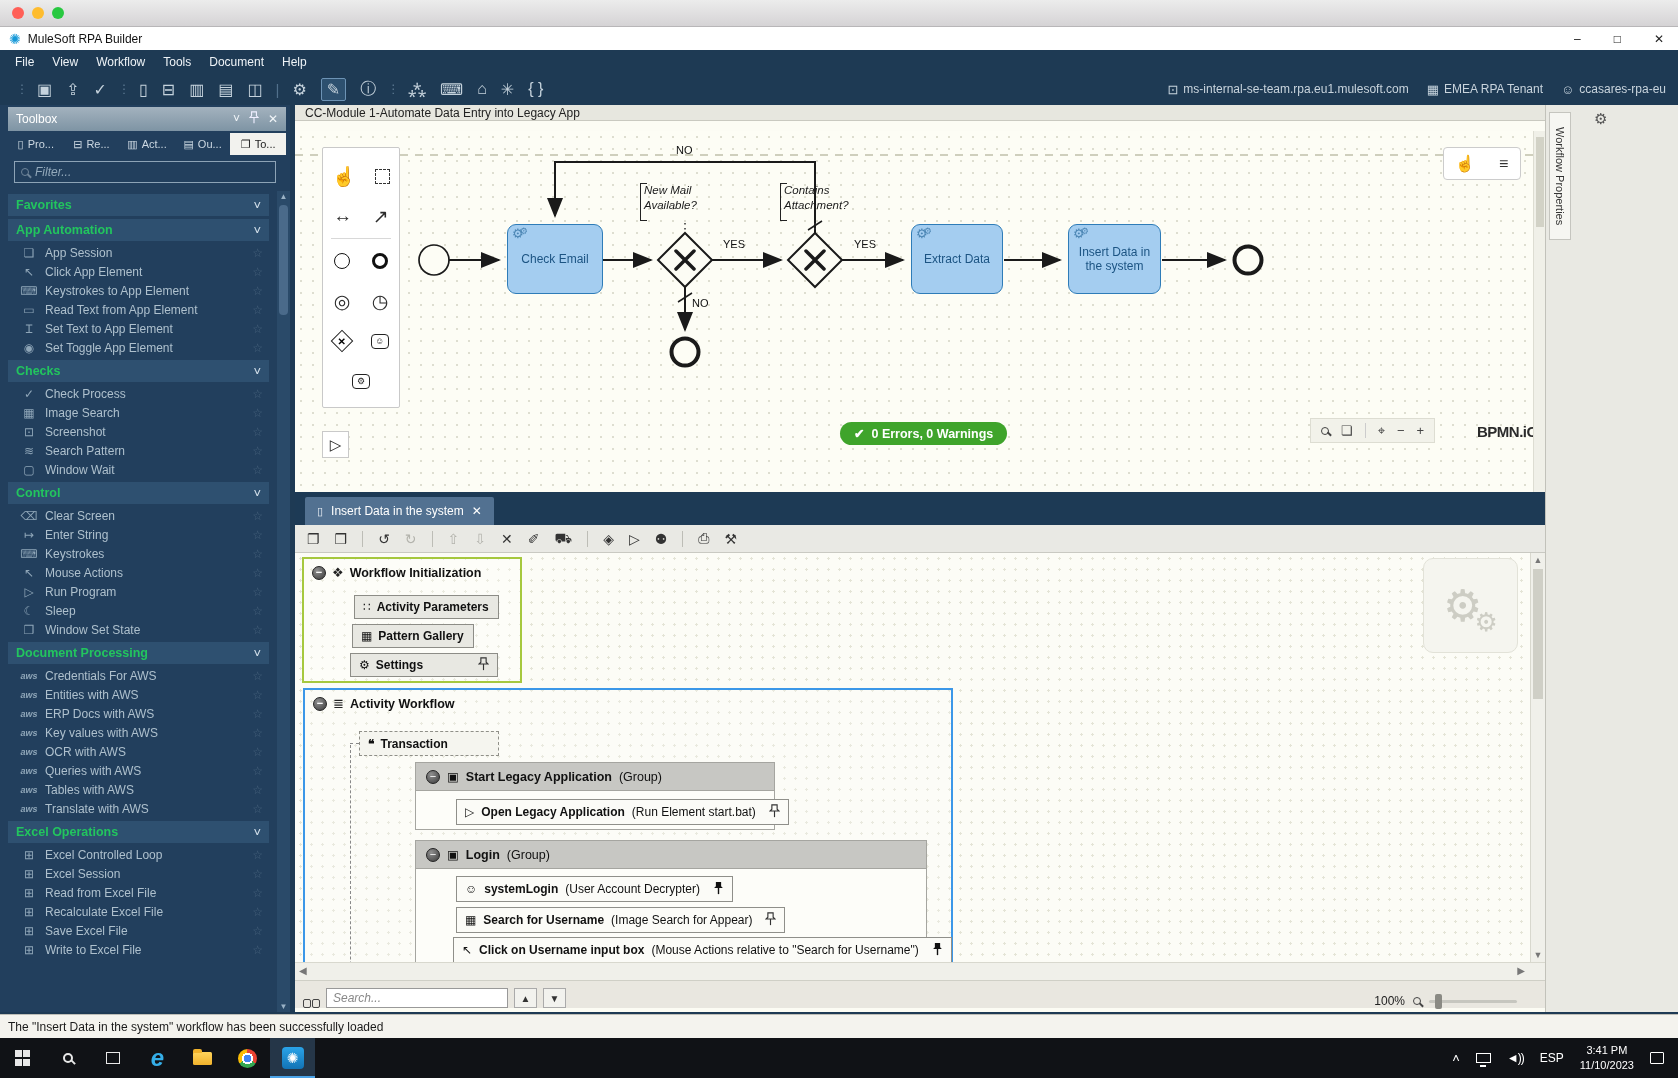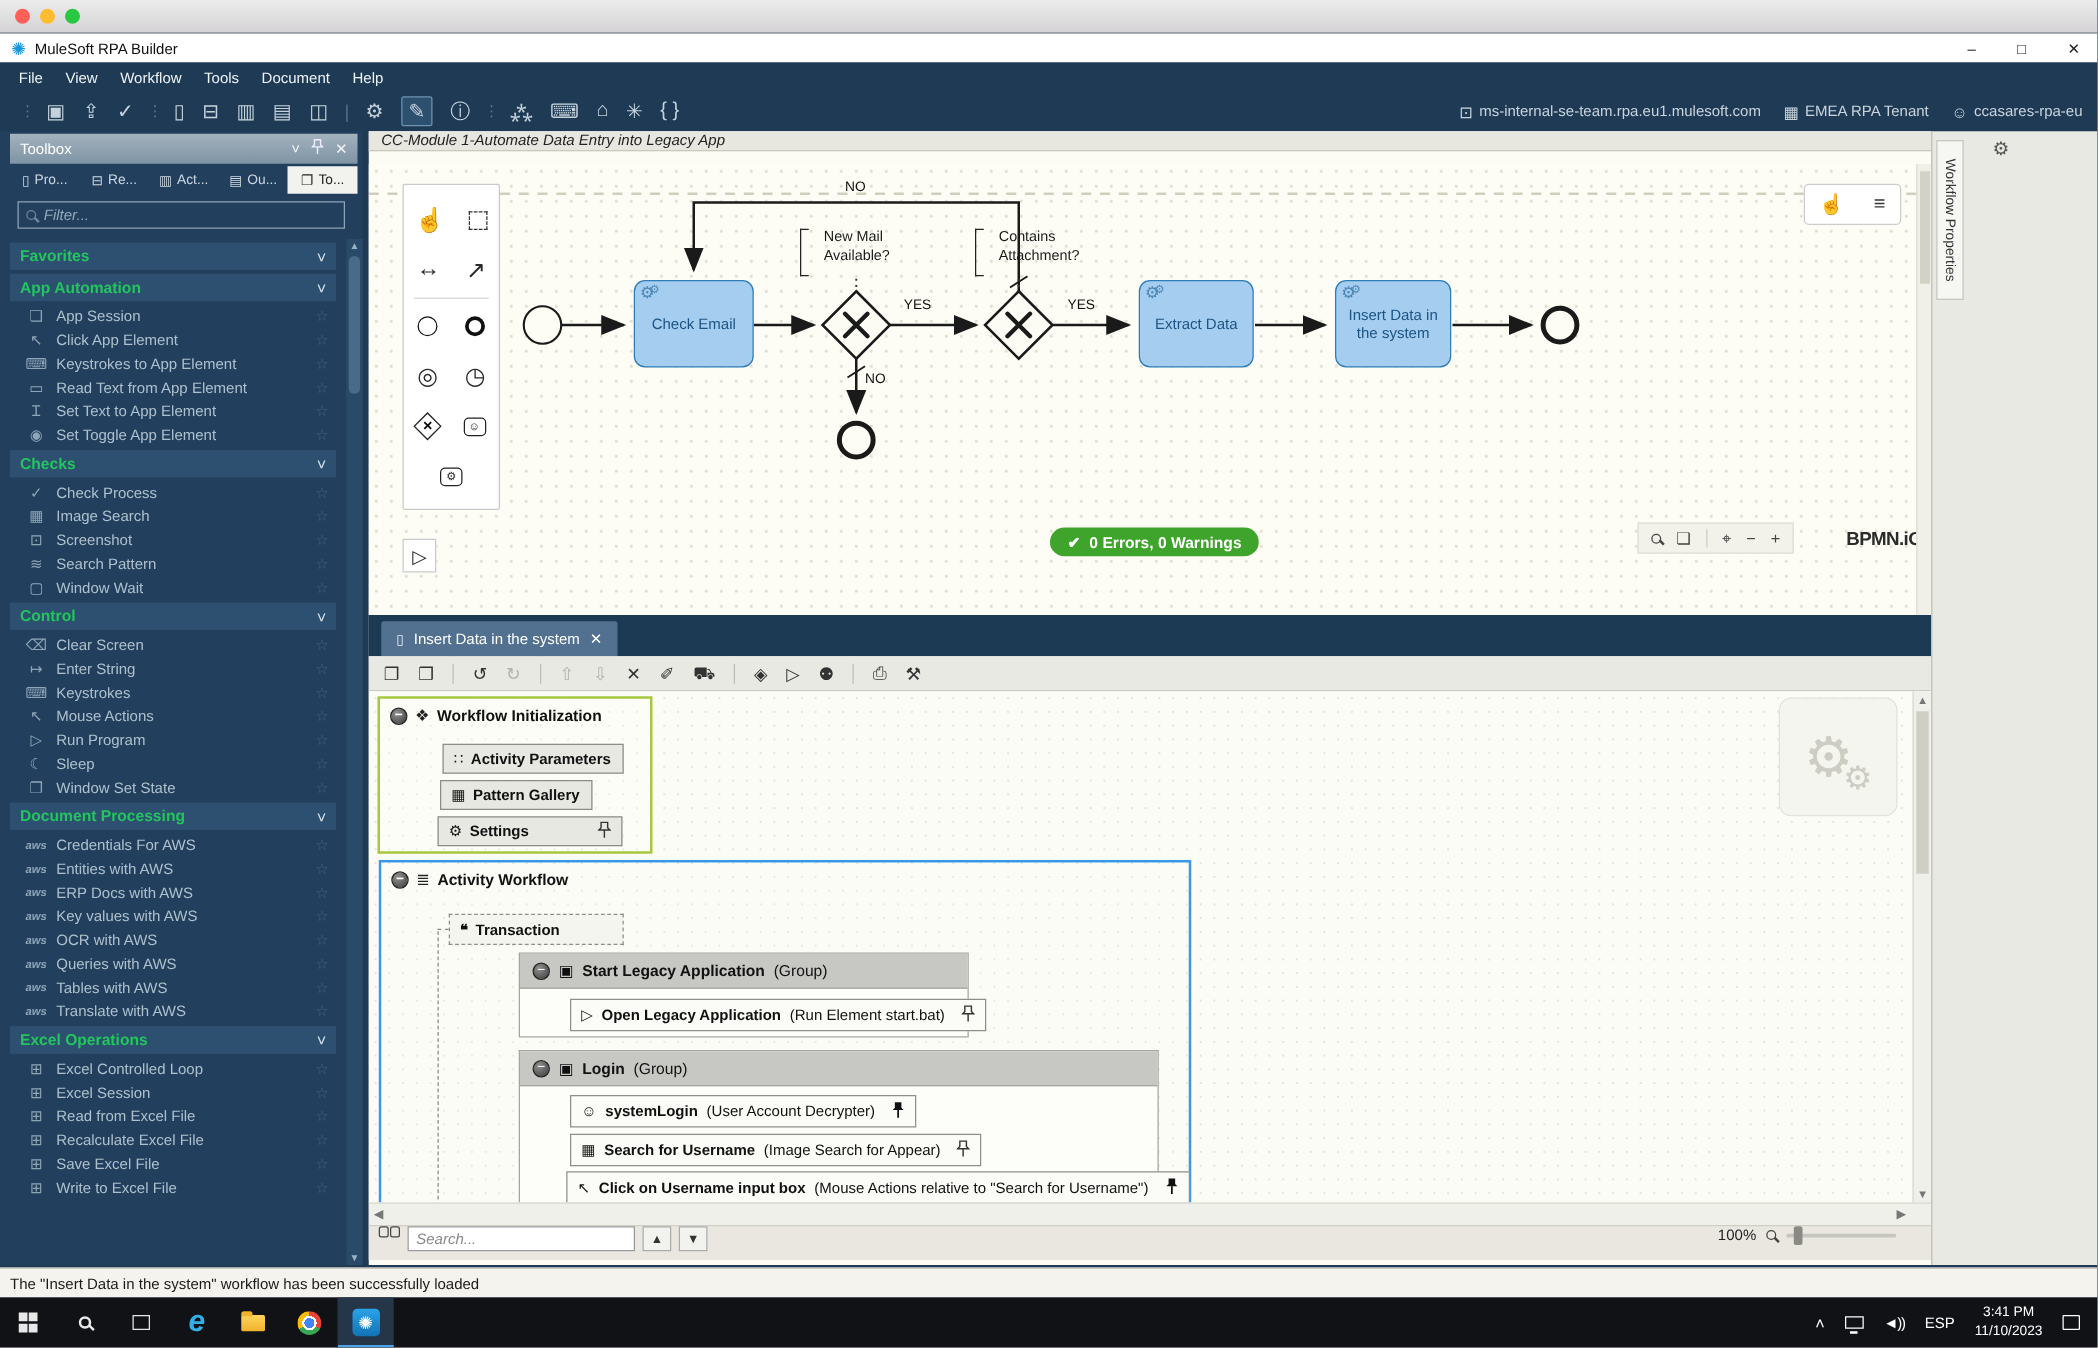--- a/index.html
+++ b/index.html
@@ -56,42 +56,42 @@
   .ti-ic { width:22px; color:#8fa6b8; font-size:12px; text-align:center; flex:none; }
   .ti-ic.aws { font-size:9px; font-style:italic; font-weight:bold; letter-spacing:0; }
   .ti-l { color:#aec0cd; font-size:12px; margin-left:5px; white-space:nowrap; }
   .ti-star { margin-left:auto; margin-right:6px; color:#47627c; font-size:12px; }
   .tree-scroll { position:absolute; right:0; top:86px; bottom:0; width:13px; background:#2a4a69; }
   .tree-scroll .thumb { position:absolute; left:2px; top:14px; width:9px; height:110px; background:#4a6a8a; border-radius:4px; }
   .tree-scroll .sa { position:absolute; left:0; width:13px; text-align:center; color:#9ab2c6; font-size:8px; }
 
   
   .centercol { position:absolute; left:295px; top:0; width:1250px; height:907px; background:#fcfcf4; }
-  .canvas-strip { position:absolute; left:0; top:0; width:1250px; height:16px; background:#e7e7df; border-bottom:1px solid #c9c9c0; display:flex; align-items:flex-start; padding-left:10px; font-size:12px; color:#222;font-style:italic; }
+  .canvas-strip { position:absolute; left:0; top:0; width:1250px; height:16px; background:#e7e7df; border-bottom:1px solid #c9c9c0; display:flex; align-items:flex-end; padding-left:10px; font-size:12px; color:#222; }
   .bpmn-canvas { position:absolute; left:0; top:26px; width:1250px; height:361px; background:#fdfdf5; background-image:radial-gradient(#deded0 1px, transparent 1.3px); background-size:12px 12px; overflow:hidden; }
   .bpmn-canvas svg.diagram { position:absolute; left:0; top:0; }
   .canvas-vscroll { position:absolute; right:0; top:0; bottom:0; width:12px; background:#f0f0e8; border-left:1px solid #ddddd2; }
   .canvas-vscroll .thumb { position:absolute; left:2px; top:6px; width:8px; height:90px; background:#d2d2c6; }
 
   .palette { position:absolute; left:27px; top:16px; width:78px; background:#fff; border:1px solid #c9c9c9; border-radius:2px; padding:8px 0 6px 0; }
   .pal-row { display:flex; justify-content:space-around; align-items:center; height:40px; }
   .pal-row .pt { font-size:19px; color:#2b2b2b; }
   .pal-sep { height:1px; background:#d8d8d8; margin:2px 8px; }
   .pcircle { width:16px; height:16px; border:1px solid #111; border-radius:50%; display:inline-block; }
   .pcircle.thick { border-width:3px; }
   .lasso { width:15px; height:15px; border:1.5px dashed #333; display:inline-block; }
   .ptask { width:18px; height:15px; border:1.5px solid #222; border-radius:4px; display:inline-flex; align-items:center; justify-content:center; font-size:9px; color:#222; }
   .gwp { position:relative; width:16px; height:16px; border:1.5px solid #222; transform:rotate(45deg); display:inline-flex; align-items:center; justify-content:center; }
   .gwp span { transform:rotate(-45deg); font-size:10px; font-weight:bold; }
   .play-box { position:absolute; left:27px; top:300px; width:27px; height:27px; background:#fff; border:1px solid #c9c9c9; display:flex; align-items:center; justify-content:center; font-size:15px; color:#222; }
 
   .task { position:absolute; width:96px; height:70px; background:#a4cdf0; border:1.5px solid #2e7cb8; border-radius:9px; display:flex; align-items:center; justify-content:center; text-align:center; font-size:12px; color:#1c5483; padding:4px; }
   .task .gears { position:absolute; left:4px; top:1px; color:#4d87b5; font-size:13px; }
   .task .gears i { font-style:normal; font-size:9px; margin-left:-4px; vertical-align:4px; }
-  .ann { position:absolute; width:86px; height:38px; font-size:11.5px; color:#1a1a1a; padding-left:19px; line-height:1.3; }
+  .ann { position:absolute; width:86px; height:38px; font-size:11.5px; color:#1a1a1a; padding-left:4px; line-height:1.3;font-style:italic; }
   .ann::before { content:""; position:absolute; left:0; top:0; bottom:0; width:6px; border:1.5px solid #222; border-right:none; }
   .elabel { position:absolute; font-size:11px; color:#111; }
   .badge { position:absolute; left:545px; top:291px; height:23px; background:#3fa42b; border-radius:12px; color:#fff; font-size:12.5px; font-weight:bold; display:flex; align-items:center; gap:7px; padding:0 14px; }
   .zoombar { position:absolute; left:1015px; top:287px; height:25px; background:#f2f2ea; border:1px solid #ddddd2; display:flex; align-items:center; gap:12px; padding:0 10px; color:#444; font-size:13px; }
   .zoombar .vsep { width:1px; height:15px; background:#ccc; }
   .bpmn-logo { position:absolute; left:1182px; top:292px; font-size:15px; font-weight:bold; color:#2b2b2b; letter-spacing:-0.5px; }
   .canvas-tools { position:absolute; left:1148px; top:16px; width:78px; height:33px; background:#fff; border:1px solid #ccc; border-radius:4px; display:flex; align-items:center; justify-content:space-around; font-size:16px; color:#333; }
 
   .mag { width:8px; height:8px; border:1.5px solid #6f859a; border-radius:50%; position:relative; display:inline-block; flex:none; }
   .mag::after { content:""; position:absolute; width:5px; height:1.5px; background:#6f859a; transform:rotate(45deg); right:-4px; bottom:-1px; }
@@ -124,21 +124,21 @@
   .wrow { position:absolute; height:26px; background:#fbfbf7; border:1px solid #8f8f8a; display:flex; align-items:center; gap:7px; padding:0 8px; font-size:12px; color:#111; white-space:nowrap; }
   .wrow .ric { font-size:12px; flex:none; }
   .wrow .pin { margin-left:6px; }
   .watermark { position:absolute; left:1128px; top:5px; width:95px; height:95px; background:#f5f5ef; border:1px solid #e2e2d8; border-radius:10px; display:flex; align-items:center; justify-content:center; color:#cdcdc4; }
   .watermark .g1 { font-size:44px; } .watermark .g2 { font-size:26px; margin-left:-8px; margin-top:34px; }
   .wf-vscroll { position:absolute; right:0; top:448px; width:15px; height:409px; background:#f0f0ea; border-left:1px solid #d8d8ce; }
   .wf-vscroll .sa { position:absolute; left:0; width:14px; text-align:center; color:#777; font-size:9px; }
   .wf-vscroll .thumb { position:absolute; left:2px; top:16px; width:10px; height:130px; background:#cfcfc6; }
   .wf-hscroll { position:absolute; left:0; top:857px; width:1250px; height:18px; background:#f0f0ea; border-top:1px solid #d8d8ce; color:#777; font-size:10px; }
   .wf-hscroll .sa { position:absolute; top:2px; }
-  .wf-search { position:absolute; left:0; top:875px; width:1250px; height:28px; background:#e9e7e0; border-top:1px solid #cfcfc6; display:flex; align-items:flex-start; padding:0 8px; gap:6px; }
+  .wf-search { position:absolute; left:0; top:875px; width:1250px; height:28px; background:#e9e7e0; border-top:1px solid #cfcfc6; display:flex; align-items:flex-end; padding:0 8px; gap:6px; }
   .binoc { display:flex; gap:1px; }
   .binoc i { width:8px; height:9px; border:1.5px solid #444; border-radius:2px; }
   .wf-search input { width:182px; height:20px; border:1px solid #999; background:#fff; font-size:12px; font-style:italic; padding:0 6px; color:#444; font-family:"Liberation Sans",sans-serif; }
   .wf-search input::placeholder { color:#888; font-style:italic; }
   .sbtn { width:23px; height:20px; border:1px solid #aaa; background:#f2f2ee; display:flex; align-items:center; justify-content:center; font-size:10px; color:#333; }
   .zoom-right { margin-left:auto; display:flex; align-items:center; gap:8px; font-size:12px; color:#222; padding-right:20px; }
   .slider { position:relative; width:88px; height:3px; background:#c6c6bf; border-radius:2px; }
   .slider .knob { position:absolute; left:6px; top:-6px; width:7px; height:15px; background:#8a8a84; border-radius:2px; }
 
   

